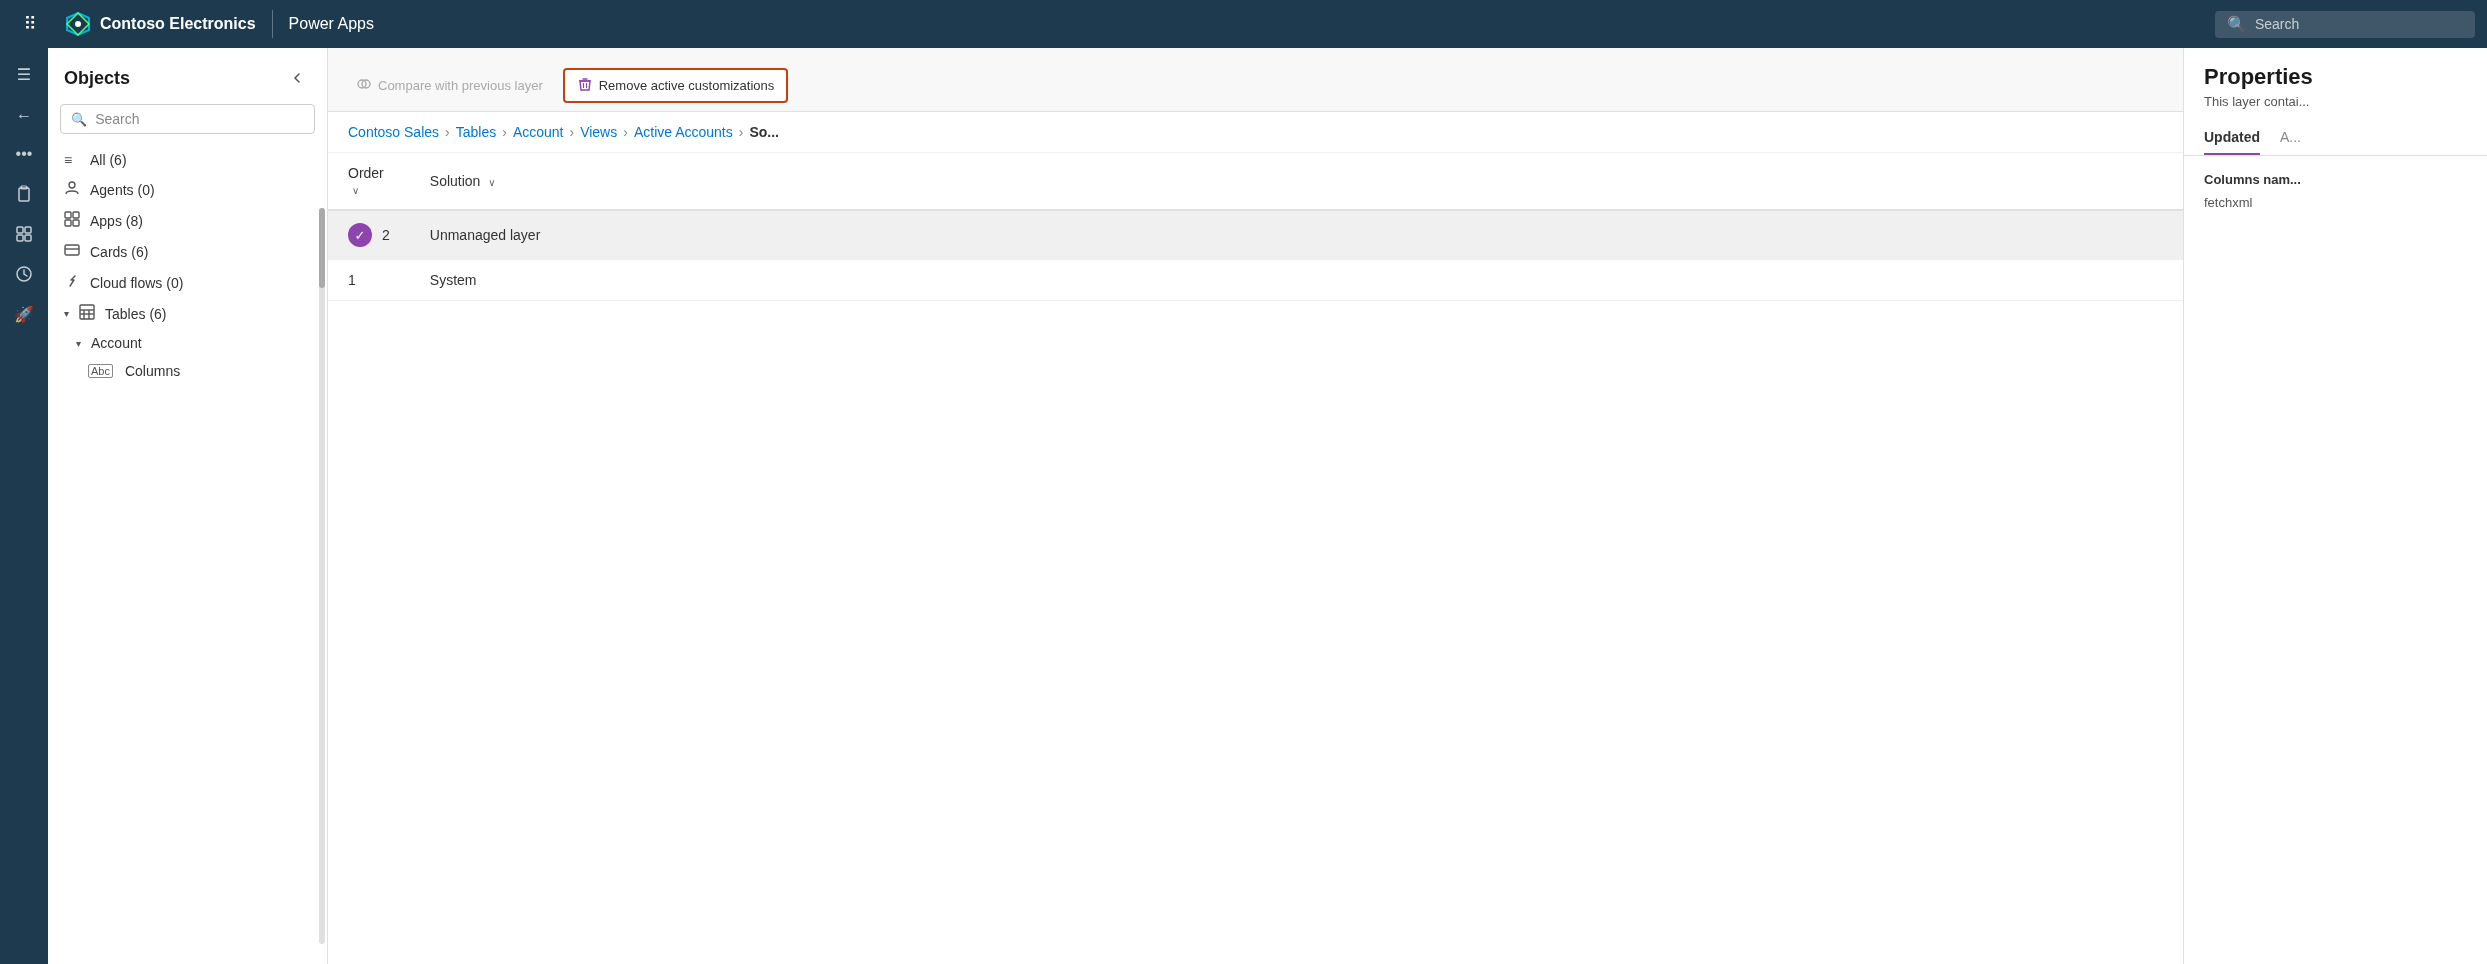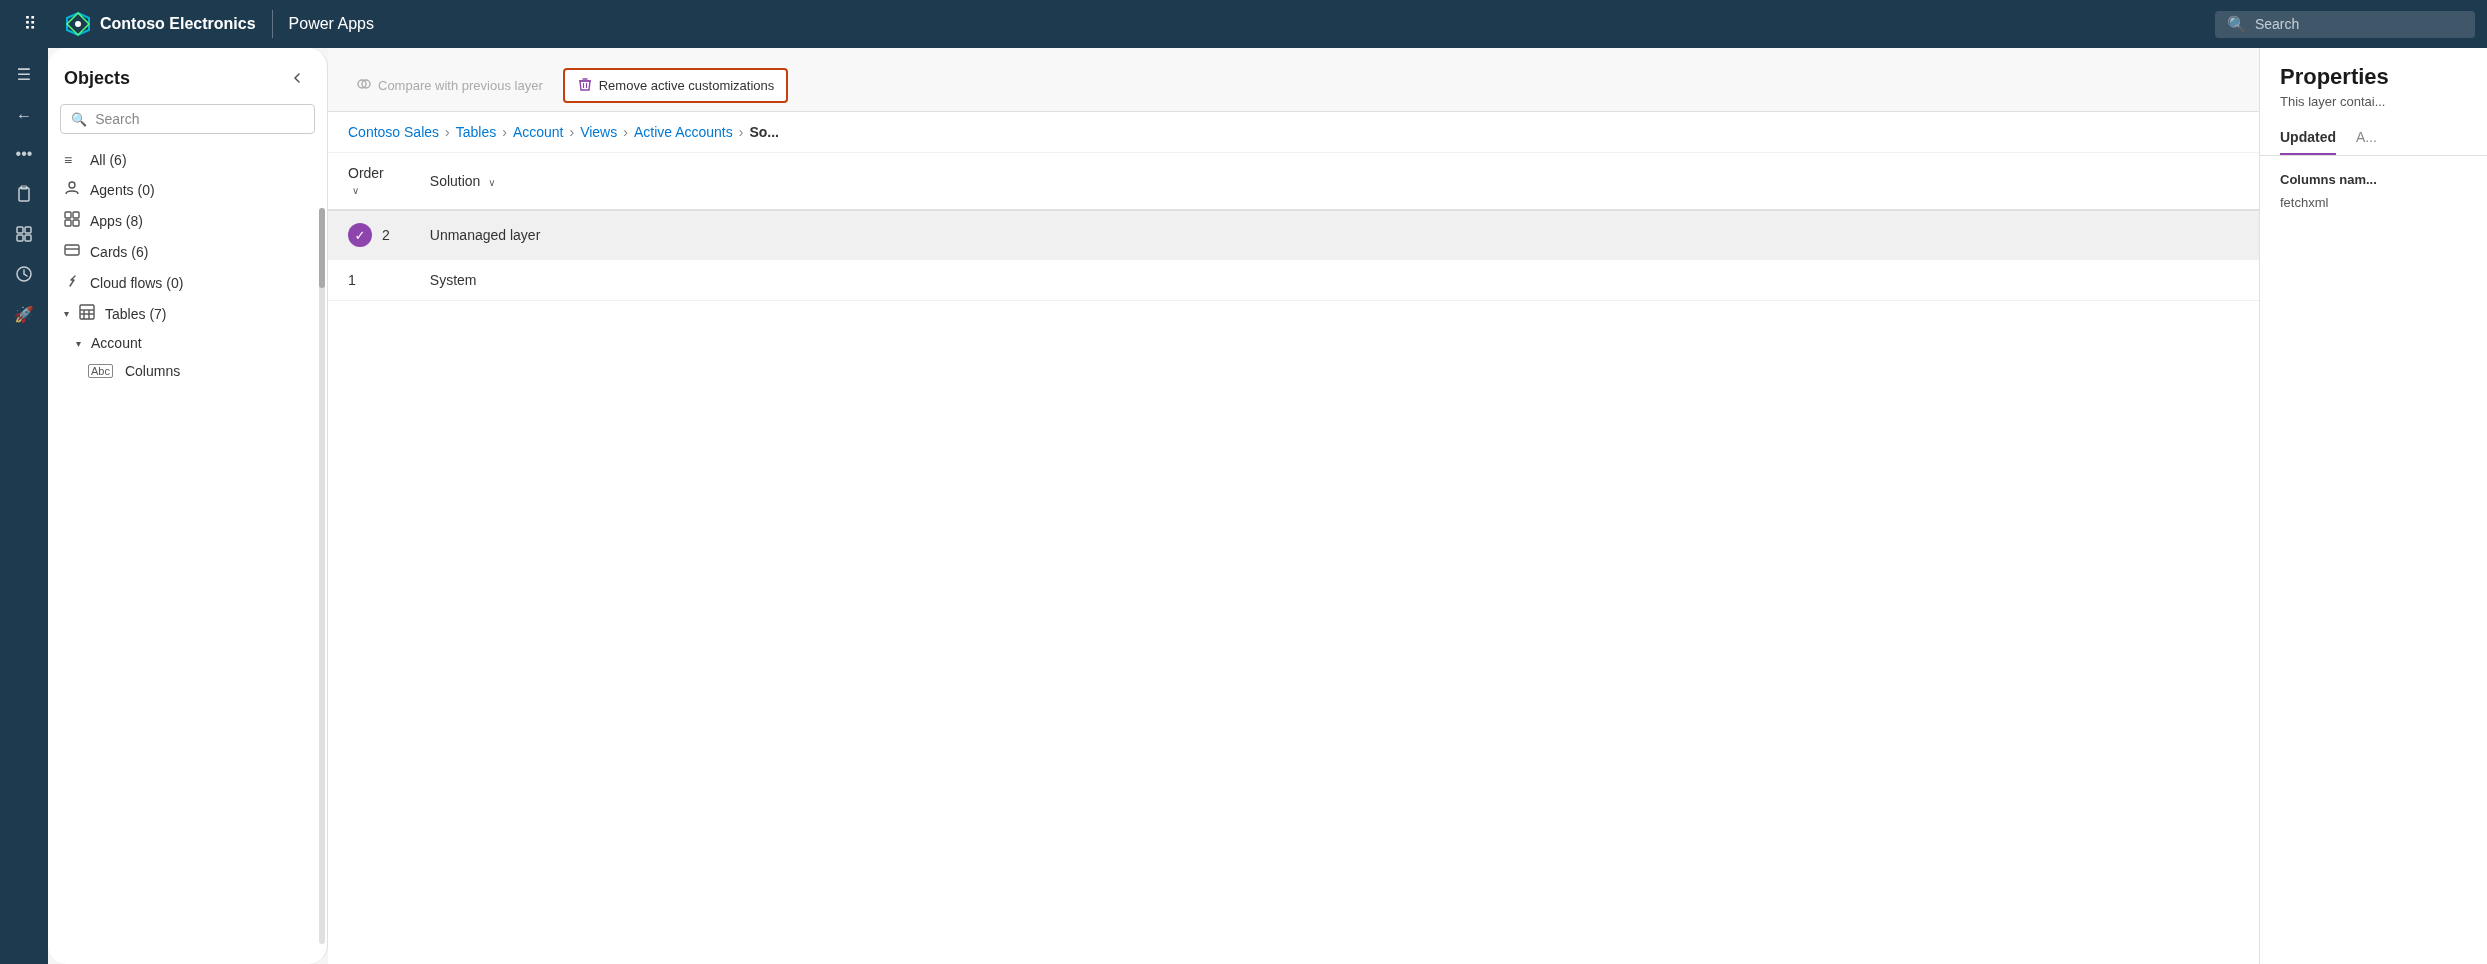--- a/index.html
+++ b/index.html
@@ -251,21 +251,21 @@
       border-radius: 50%;
       display: flex;
       align-items: center;
       justify-content: center;
       color: #fff;
       font-size: 13px;
     }
 
     
     .properties-panel {
-      width: 228px;
+      width: 304px;
       background: #fff;
       border-left: 1px solid #e0e0e0;
       display: flex;
       flex-direction: column;
       padding: 0;
     }
     .properties-title {
       font-size: 22px;
       font-weight: 700;
       padding: 16px 20px 4px 20px;
@@ -353,21 +353,21 @@
     </div>
     <div class="icon-btn">
       <svg width="18" height="18" viewBox="0 0 18 18" fill="none" xmlns="http://www.w3.org/2000/svg">
         <circle cx="9" cy="9" r="7" stroke="rgba(255,255,255,0.75)" stroke-width="1.5"></circle>
         <path d="M9 5 L9 9 L12 11" stroke="rgba(255,255,255,0.75)" stroke-width="1.5" stroke-linecap="round"></path>
       </svg>
     </div>
     <div class="icon-btn">🚀</div>
   </div>
 
-  <div class="objects-panel" style="position:relative;border-radius:19px;">
+  <div class="objects-panel" style="position:relative;">
     <div class="objects-header">
       <span class="objects-title">Objects</span>
       <div class="collapse-btn">
         <svg width="16" height="16" viewBox="0 0 16 16" fill="none">
             <path d="M10 4 L6 8 L10 12" stroke="#555" stroke-width="1.5" stroke-linecap="round"></path>
           </svg>
       </div>
     </div>
     <div class="objects-search">
       <span style="color:#888; font-size:13px;">🔍</span>
@@ -420,21 +420,21 @@
         <span style="font-size:10px; color:#555; margin-right:2px;">▾</span>
         <span class="obj-icon">
           <svg width="16" height="16" viewBox="0 0 16 16" fill="none">
               <rect x="1" y="1" width="14" height="14" rx="1" stroke="#555" stroke-width="1.4"></rect>
               <line x1="1" y1="6" x2="15" y2="6" stroke="#555" stroke-width="1.4"></line>
               <line x1="1" y1="10" x2="15" y2="10" stroke="#555" stroke-width="1.4"></line>
               <line x1="5" y1="6" x2="5" y2="15" stroke="#555" stroke-width="1.4"></line>
               <line x1="10" y1="6" x2="10" y2="15" stroke="#555" stroke-width="1.4"></line>
             </svg>
         </span>
-        <span>Tables (7)</span>
+        <span>Tables (6)</span>
       </div>
       <div class="obj-item obj-item-indent1">
         <span style="font-size:10px; color:#555; margin-right:2px;">▾</span>
         <span>Account</span>
       </div>
       <div class="obj-item obj-item-indent2">
         <span class="obj-icon" style="font-size:11px; border:1px solid #888; padding:0 2px; border-radius:2px; color:#555;">Abc</span>
         <span style="margin-left:4px;">Columns</span>
       </div>
 

